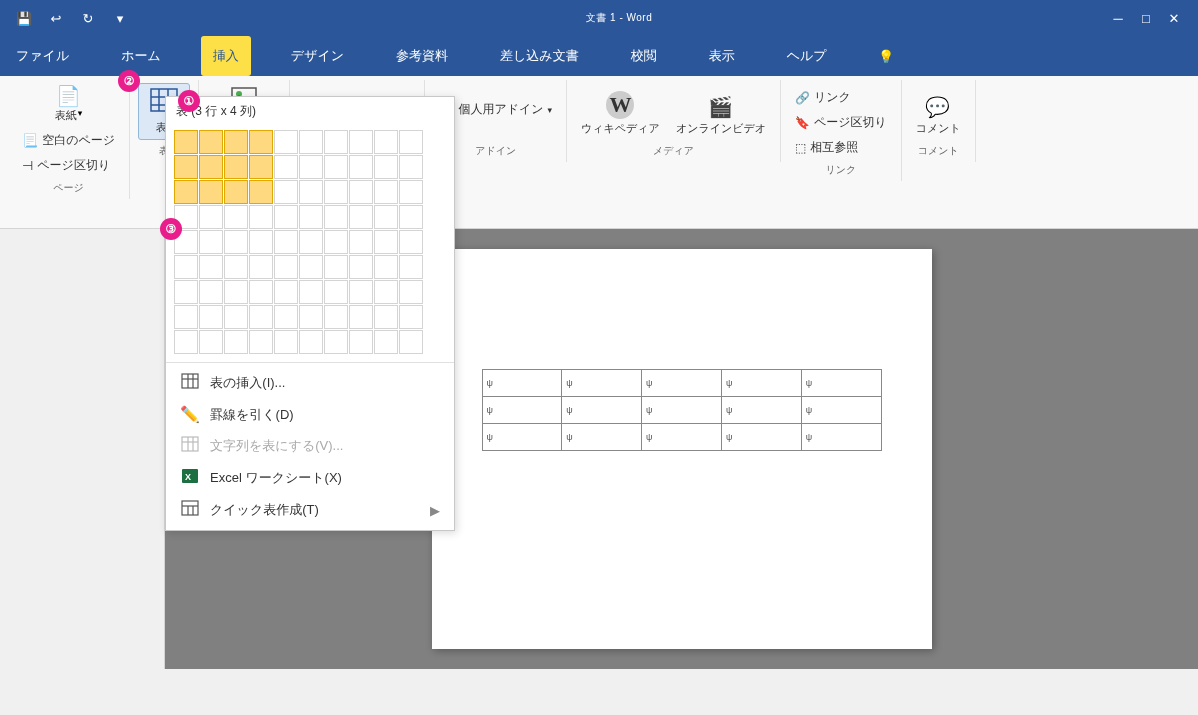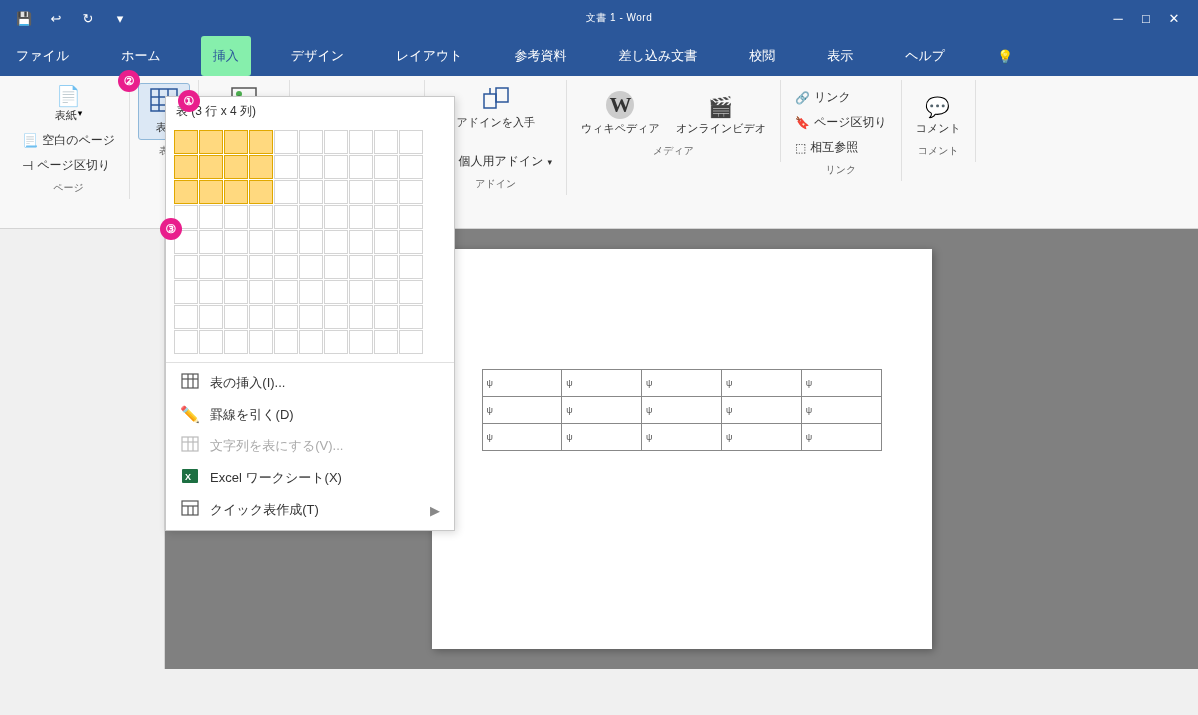--- a/index.html
+++ b/index.html
@@ -33,21 +33,21 @@
     .menu-item {
       color: white;
       padding: 0 12px;
       display: flex;
       align-items: center;
       cursor: pointer;
       font-size: 13px;
       border-radius: 3px;
       white-space: nowrap;
     }
-    .menu-item.active { background: #86efac; color: #2b579a; }
+    .menu-item.active { background: #fde047; color: #2b579a; }
 
     
     .ribbon {
       background: #f8f8f8;
       border-bottom: 1px solid #d4d4d4;
       padding: 4px 8px 0 8px;
       display: flex;
       align-items: flex-start;
       min-height: 92px;
       position: relative;
@@ -221,21 +221,20 @@
     <div class="qat-btn">□</div>
     <div class="qat-btn">✕</div>
   </div>
 </div>
 
 <div class="menu-bar">
   <div class="menu-item">ファイル</div>
   <div class="menu-item">ホーム</div>
   <div class="menu-item active">挿入</div>
   <div class="menu-item">デザイン</div>
-  <div class="menu-item">レイアウト</div>
   <div class="menu-item">参考資料</div>
   <div class="menu-item">差し込み文書</div>
   <div class="menu-item">校閲</div>
   <div class="menu-item">表示</div>
   <div class="menu-item">ヘルプ</div>
   <div class="menu-item">💡</div>
 </div>
 
 <div class="ribbon" style="position:relative;">
 
@@ -326,33 +325,20 @@
         <div style="display:flex;align-items:center;gap:1px;">
           <span class="ribbon-btn-label">スクリーンショット</span>
           <span style="font-size:9px;">▾</span>
         </div>
       </div>
     </div>
     <div class="ribbon-group-label"></div>
   </div>
 
   <div class="ribbon-group">
-    <div class="ribbon-items">
-      <div class="ribbon-btn">
-        <div>
-          <svg width="28" height="24" viewBox="0 0 28 24">
-            <rect x="2" y="8" width="12" height="14" fill="none" stroke="#2b579a" stroke-width="1.5"></rect>
-            <rect x="14" y="2" width="12" height="14" fill="none" stroke="#2b579a" stroke-width="1.5"></rect>
-            <line x1="8" y1="8" x2="8" y2="2" stroke="#2b579a" stroke-width="1.5"></line>
-            <line x1="14" y1="15" x2="20" y2="15" stroke="#2b579a" stroke-width="1.5" style="display:none;"></line>
-          </svg>
-        </div>
-        <span class="ribbon-btn-label">アドインを入手</span>
-      </div>
-    </div>
     <div style="margin-top:16px;">
       <div class="ribbon-btn-small">
         <span style="color:#2b579a;font-size:12px;">🔷</span>
         <span>個人用アドイン</span>
         <span style="font-size:9px;">▾</span>
       </div>
     </div>
     <div class="ribbon-group-label">アドイン</div>
   </div>
 

